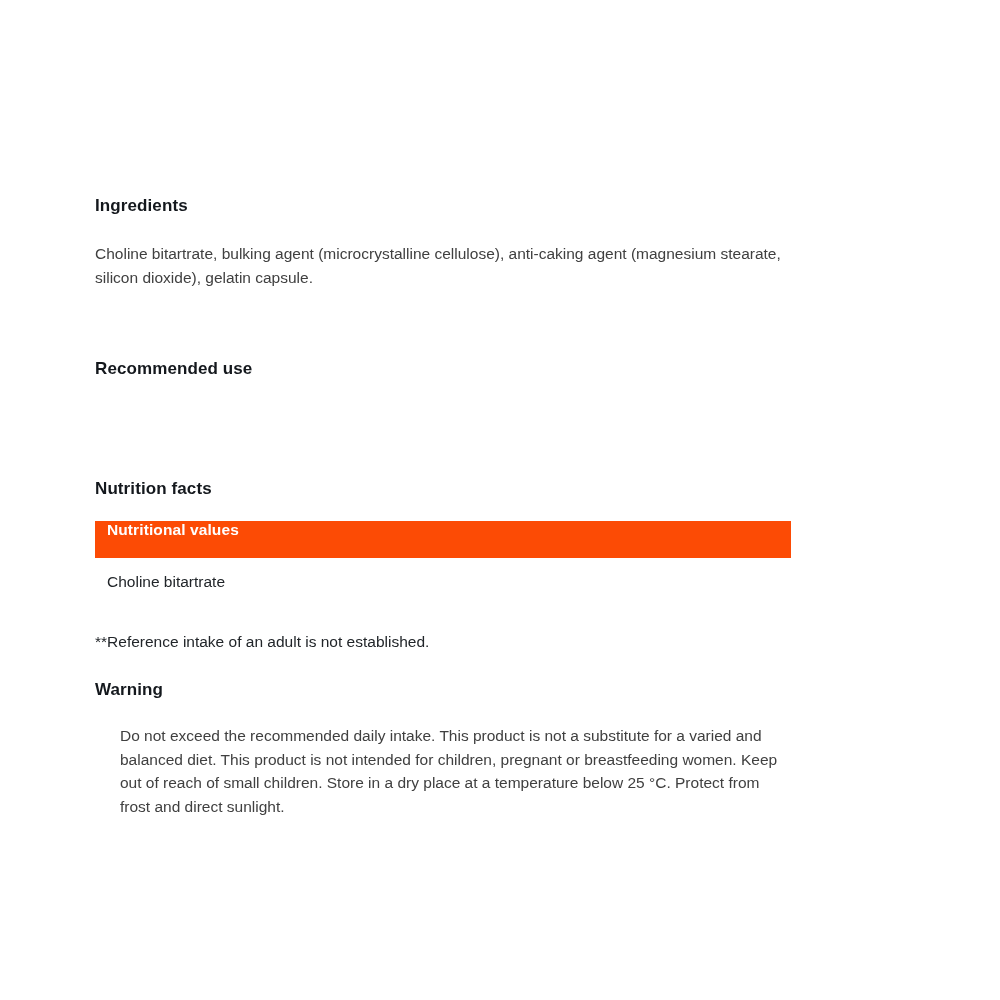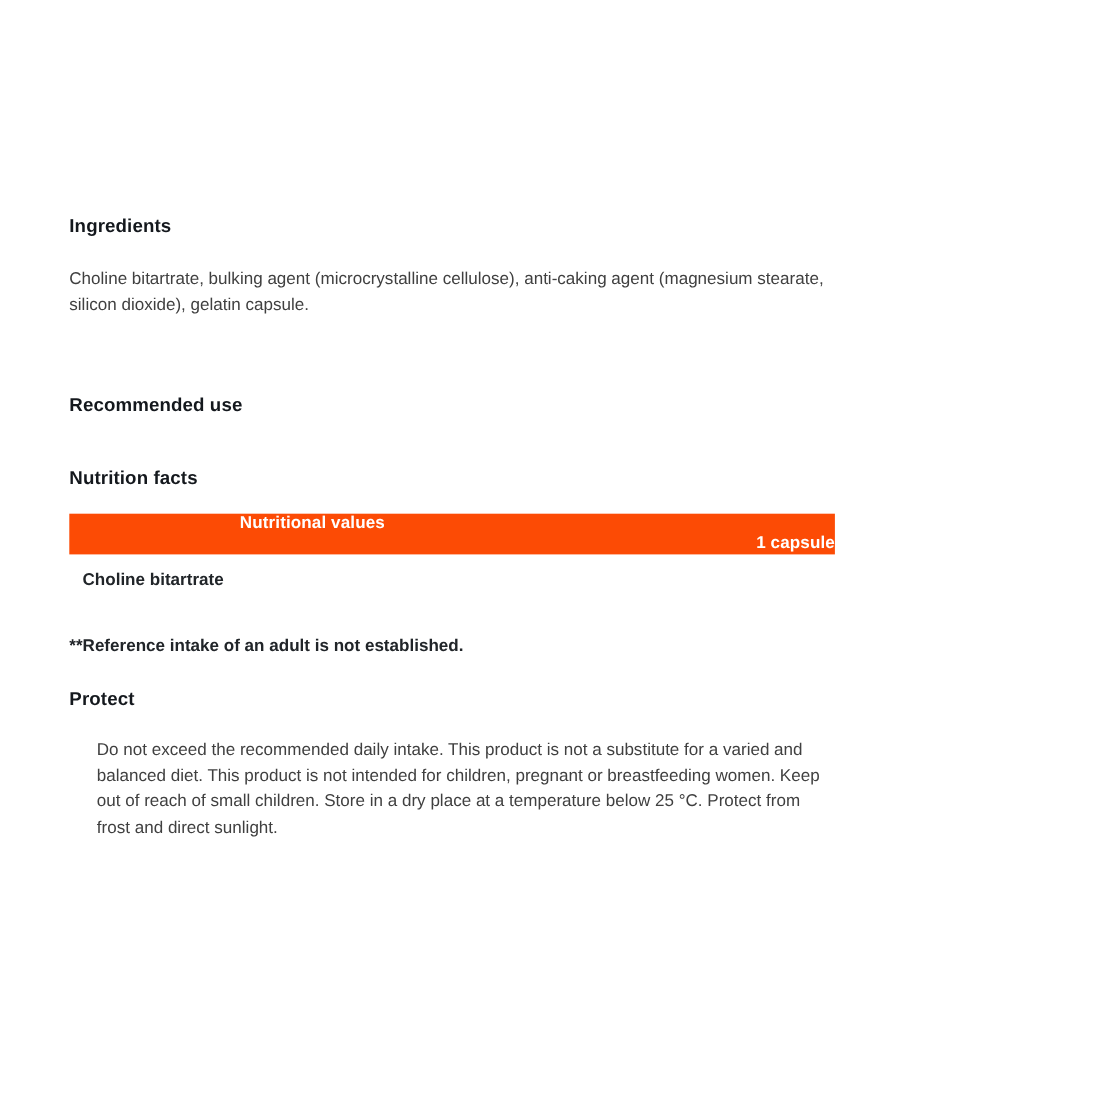--- a/index.html
+++ b/index.html
@@ -8,20 +8,21 @@
     background: #ffffff;
   }
   .page {
     position: relative;
     width: 824px;
     height: 1000px;
     background: #ffffff;
     font-family: "Liberation Sans", "DejaVu Sans", sans-serif;
     color: #212529;
     overflow: hidden;
+    padding-left: 32px;
   }
   .content {
     padding: 196px 65px 0 63px;
   }
   .section-heading {
     margin: 0;
     font-size: 17px;
     line-height: 20px;
     font-weight: 700;
     color: #14181d;
@@ -29,90 +30,86 @@
   }
   .body-text {
     margin: 0;
     font-size: 15.5px;
     line-height: 23.5px;
     color: #404040;
   }
   .ingredients-body   { margin-top: 26px; }
   .recommended-heading{ margin-top: 70px; }
   .recommended-body   { margin-top: 24px; }
-  .nutrition-heading  { margin-top: 46px; }
+  .nutrition-heading  { margin-top: 100px; }
 
   .nv-table {
     margin-top: 22px;
     width: 100%;
   }
   .nv-header-row {
     display: flex;
-    align-items: flex-end;
+    align-items: flex-start;
     height: 37px;
     background: #fc4b05;
-    flex-direction: column;
   }
   .nv-header-cell {
     font-size: 15.5px;
     font-weight: 700;
     color: #ffffff;
     letter-spacing: 0.1px;
   }
   .nv-row {
     display: flex;
     align-items: center;
     padding: 15px 0 14px 0;
   }
   .nv-cell {
     font-size: 15.5px;
     color: #212529;
-    font-weight: bold;
   }
   .col-a {
     width: 553px;
     padding-left: 12px;
     box-sizing: border-box;
     flex-shrink: 0;
   }
   .col-b {
     flex: 1;
   }
   .footnote {
     margin-top: 25px;
     font-size: 15.5px;
     line-height: 23px;
     color: #212529;
-    font-weight: bold;
   }
   .warning-heading { margin-top: 27px; }
   .warning-body    { margin-top: 24px; margin-left: 25px; }
 </style>
 </head>
 <body>
 
 <div class="page">
   <div class="content">
 
     <h3 class="section-heading">Ingredients</h3>
     <p class="body-text ingredients-body">Choline bitartrate, bulking agent (microcrystalline cellulose), anti-caking agent (magnesium stearate, silicon dioxide), gelatin capsule.</p>
 
     <h3 class="section-heading recommended-heading">Recommended use</h3>
 
     <h3 class="section-heading nutrition-heading">Nutrition facts</h3>
 
     <div class="nv-table">
       <div class="nv-header-row">
         <div class="nv-header-cell col-a">Nutritional values</div>
-        <div class="nv-header-cell col-b">1 capsule</div>
       </div>
       <div class="nv-row">
         <div class="nv-cell col-a">Choline bitartrate</div>
       </div>
     </div>
 
     <p class="footnote">**Reference intake of an adult is not established.</p>
 
-    <h3 class="section-heading warning-heading">Protect</h3>
+    <h3 class="section-heading warning-heading">Warning</h3>
     <p class="body-text warning-body">Do not exceed the recommended daily intake. This product is not a substitute for a varied and balanced diet. This product is not intended for children, pregnant or breastfeeding women. Keep out of reach of small children. Store in a dry place at a temperature below 25 °C. Protect from frost and direct sunlight.</p>
 
   </div>
 </div>
 
 </body></html>

